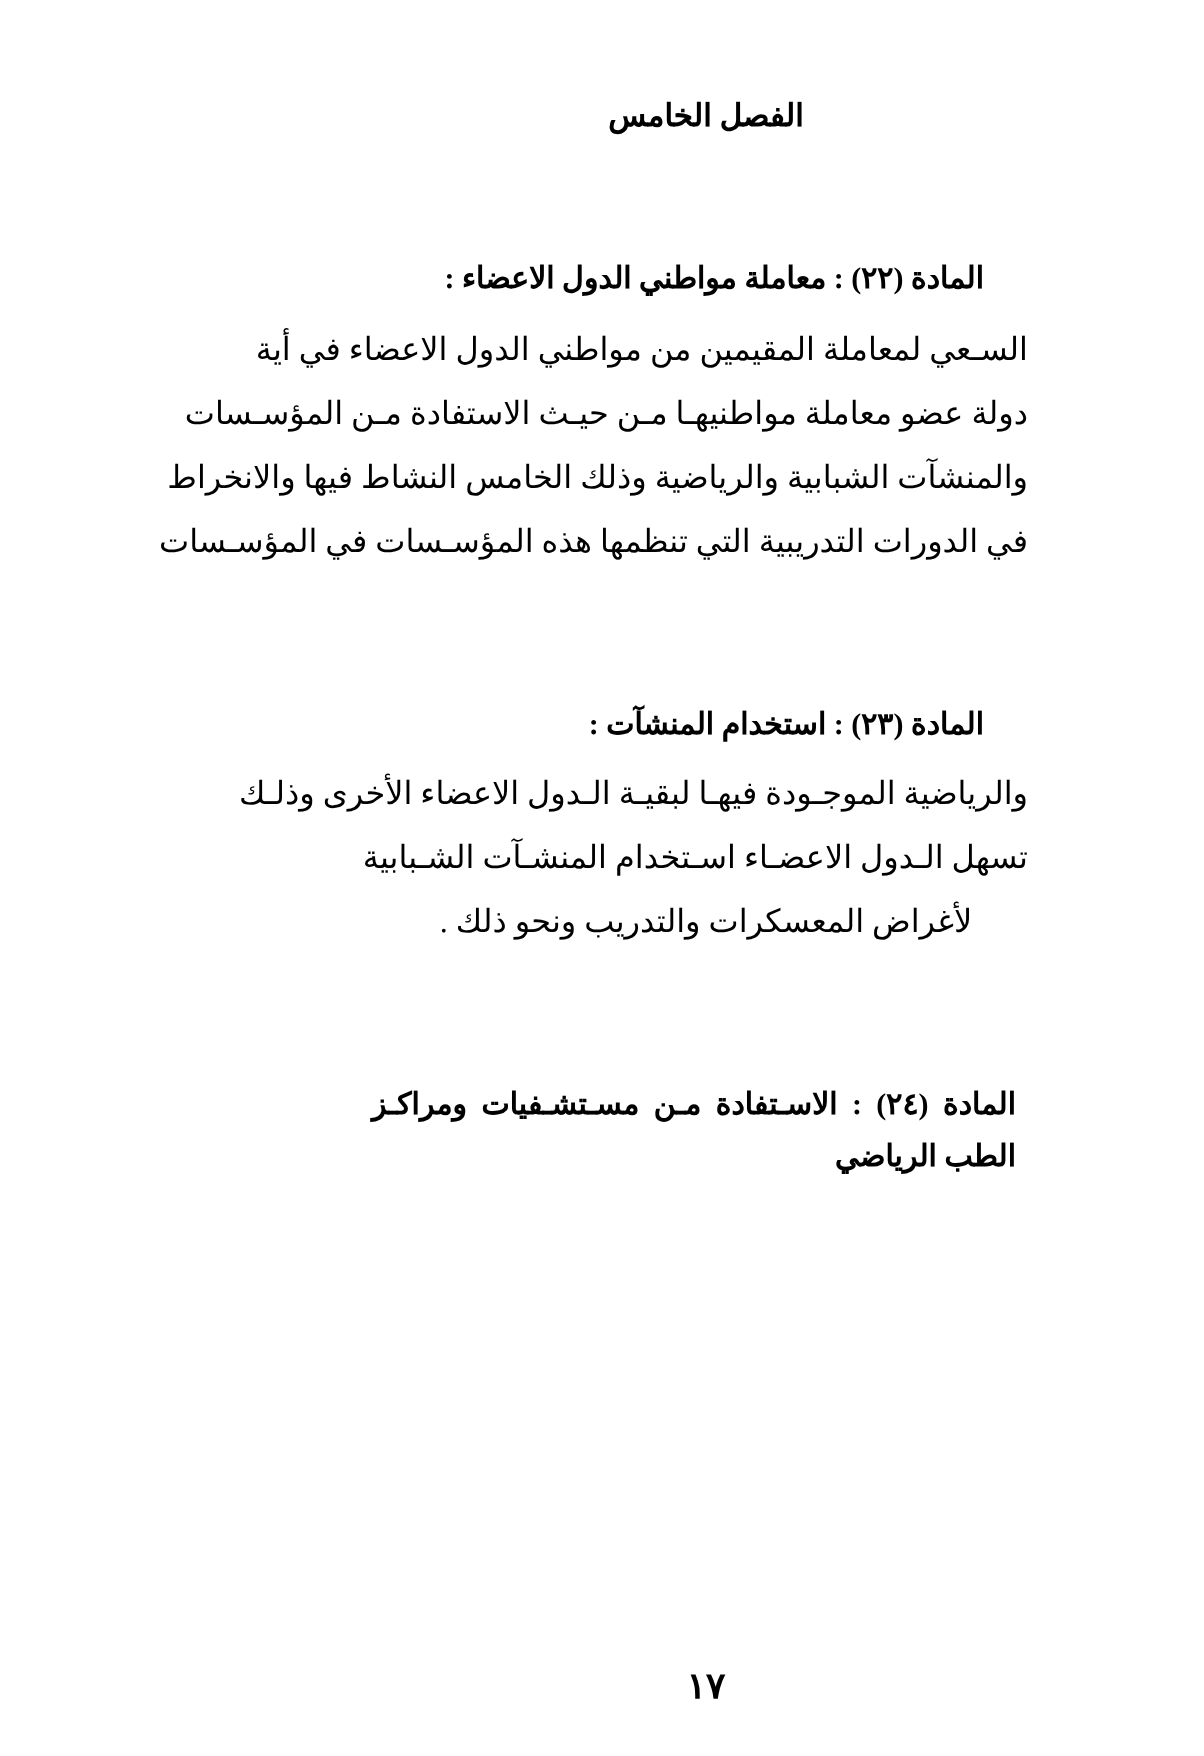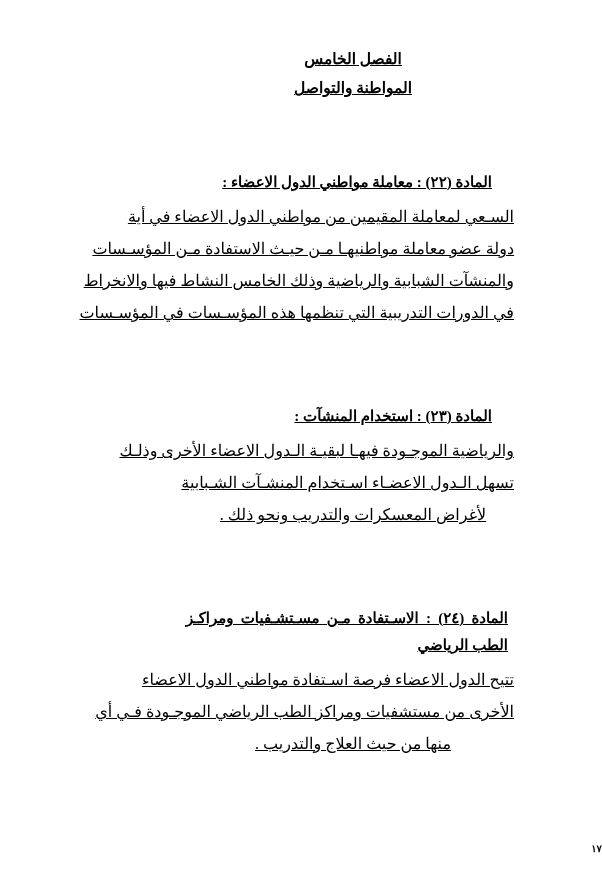--- a/index.html
+++ b/index.html
@@ -14,34 +14,33 @@
     color: #000000;
     position: relative;
     overflow: hidden;
   }
   .page {
     width: 498px;
     height: 878px;
     box-sizing: border-box;
     padding: 44px 82px 24px 82px;
     position: relative;
-    text-decoration: underline;
   }
   .chapter-head {
     text-align: center;
     font-weight: bold;
     font-size: 15.5px;
     line-height: 1.9;
     margin: 0 0 6px 0;
   }
   .chapter-head .line {
     display: block;
   }
   .section {
-    margin-top: 40px;
+    margin-top: 28px;
   }
   .article-title {
     font-weight: bold;
     font-size: 15px;
     line-height: 1.75;
     margin: 0 0 6px 0;
     text-align: right;
     padding-right: 28px;
   }
   .article-title.wide {
@@ -67,33 +66,32 @@
   .article-body .ln.last {
     text-align-last: center;
   }
   .gap-lg { height: 34px; }
   .gap-md { height: 20px; }
   .page-number {
     position: absolute;
     bottom: 24px;
     left: 0;
     right: 0;
-    text-align: right;
-    font-size: 10px;
+    text-align: center;
+    font-size: 18px;
     font-weight: bold;
   }
 </style>
 </head>
 <body>
 
 <div class="page">
 
   <div class="chapter-head">
     <span class="line">الفصل الخامس</span>
-    <span class="line">المواطنة والتواصل</span>
   </div>
 
   <div class="gap-md"></div>
 
   <div class="section">
     <p class="article-title">المادة (٢٢) : معاملة مواطني الدول الاعضاء :</p>
     <div class="article-body">
       <span class="ln">السـعي لمعاملة المقيمين من مواطني الدول الاعضاء في أية</span>
       <span class="ln">دولة عضو معاملة مواطنيهـا مـن حيـث الاستفادة مـن المؤسـسات</span>
       <span class="ln">والمنشآت  الشبابية والرياضية وذلك الخامس النشاط فيها والانخراط</span>
@@ -109,22 +107,17 @@
       <span class="ln">والرياضية  الموجـودة فيهـا لبقيـة الـدول الاعضاء الأخرى وذلـك</span>
       <span class="ln last">تسهل الـدول الاعضـاء اسـتخدام المنشـآت الشـبابية</span>
       <span class="ln last">لأغراض المعسكرات  والتدريب ونحو ذلك .</span>
     </div>
   </div>
 
   <div class="gap-lg"></div>
 
   <div class="section">
     <p class="article-title wide">المادة (٢٤) : الاسـتفادة مـن مسـتشـفيات ومراكـز الطب الرياضي</p>
-    <div class="article-body">
-      <span class="ln last">تتيح الدول الاعضاء فرصة اسـتفادة مواطني الدول الاعضاء</span>
-      <span class="ln">الأخرى من مستشفيات ومراكز الطب الرياضي الموجـودة فـي أي</span>
-      <span class="ln last">منها من  حيث العلاج والتدريب .</span>
-    </div>
   </div>
 
   <div class="page-number">١٧</div>
 
 </div>
 
 </body></html>

